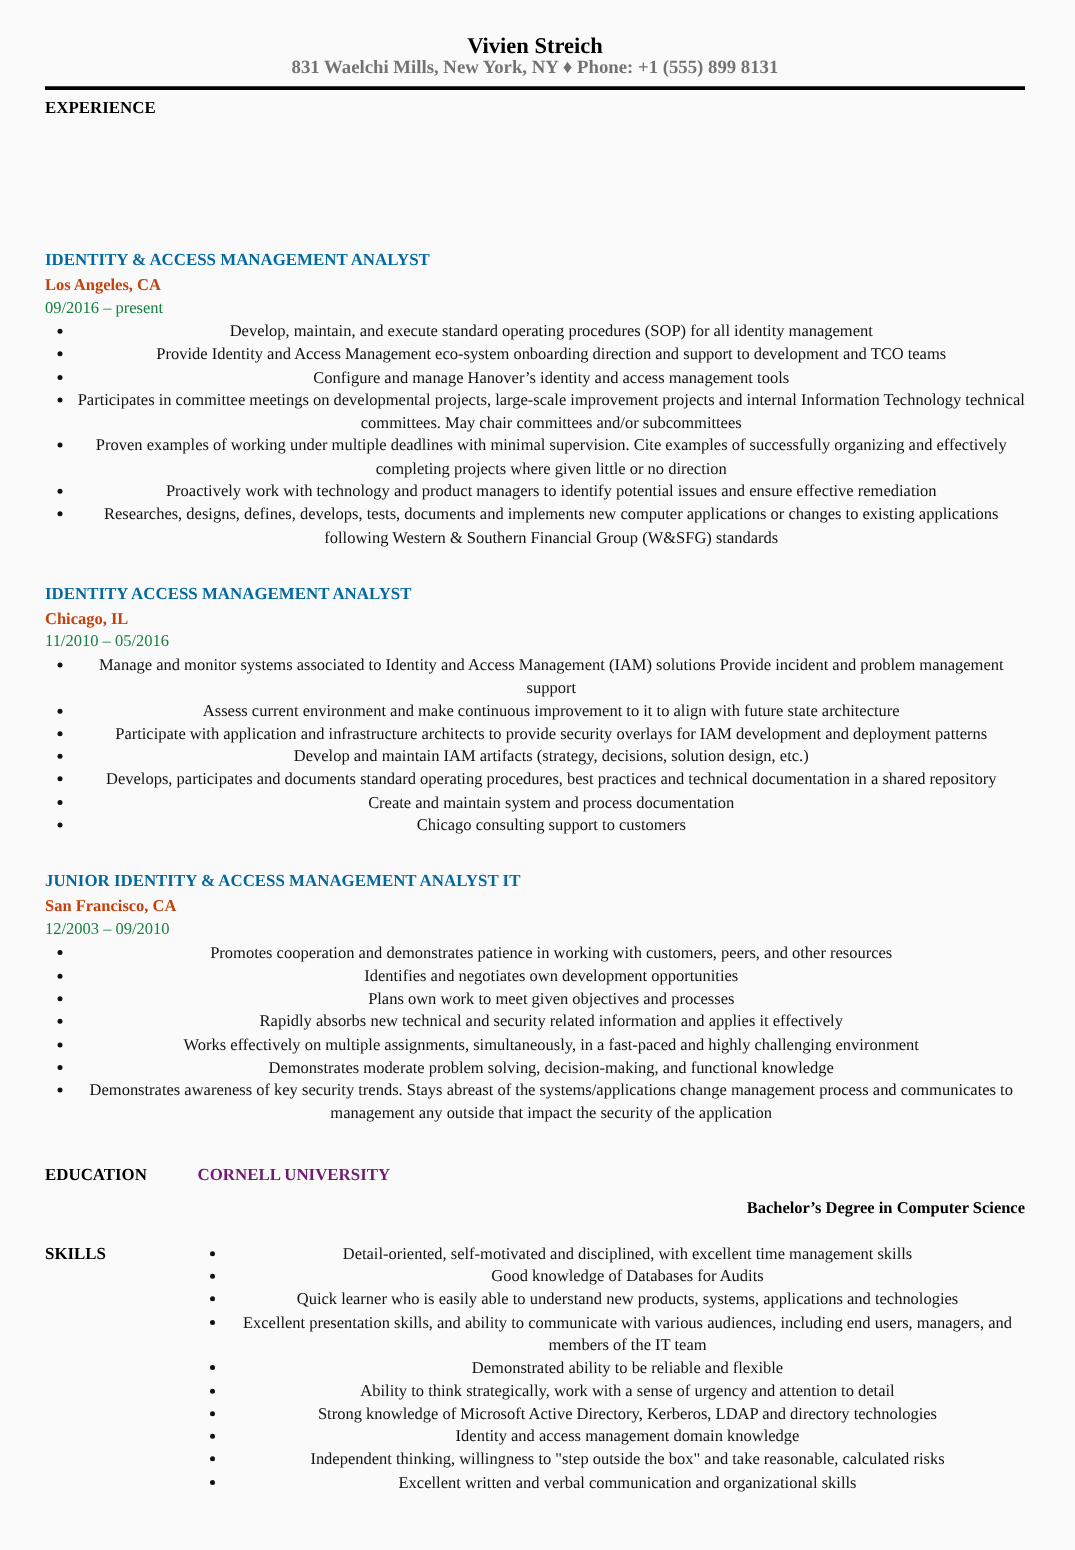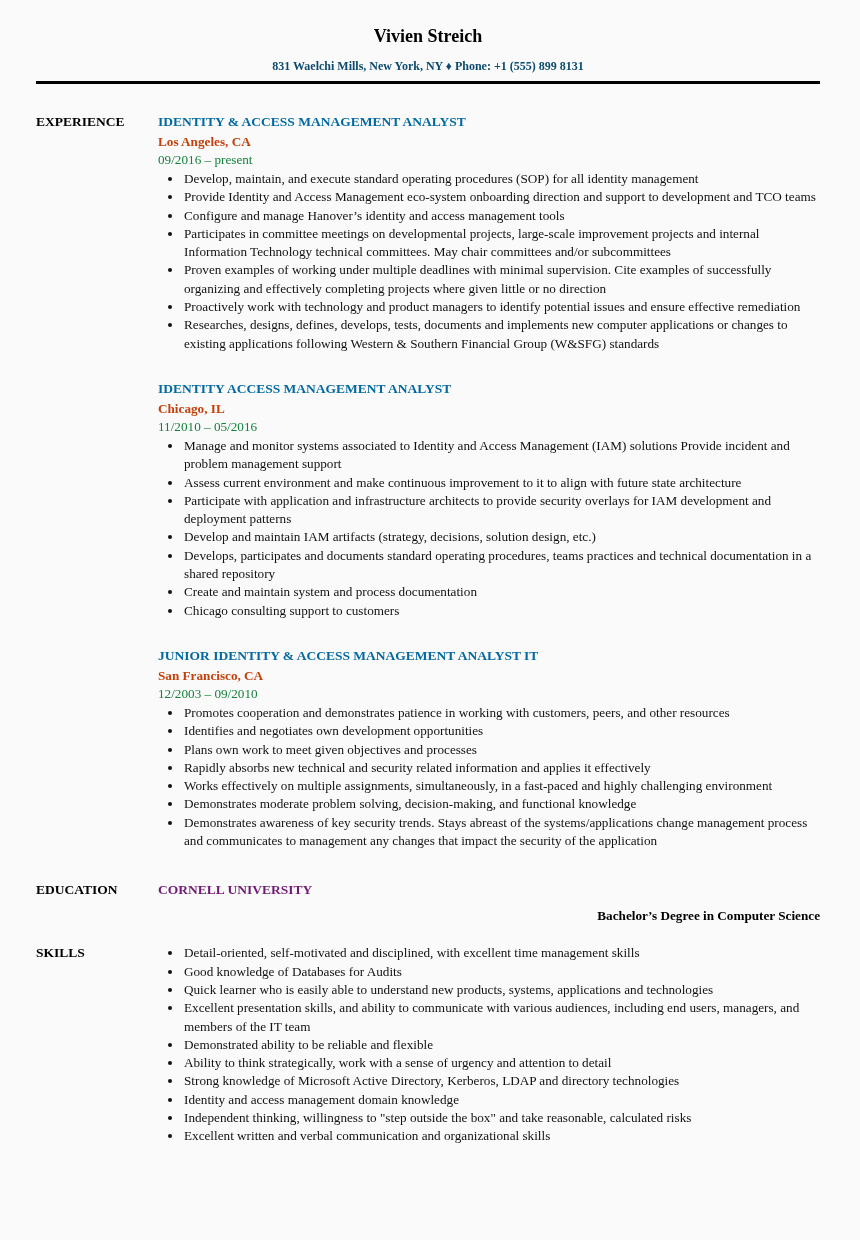--- a/index.html
+++ b/index.html
@@ -16,37 +16,36 @@
     padding: 26px 40px 0 36px;
   }
   .resume-header { text-align: center; }
   .name {
     font-size: 18px;
     font-weight: bold;
     line-height: 20px;
     color: #000;
   }
   .contact {
-    margin-top: 12px;
-    font-size: 12px;
+    font-size: 15px;
     font-weight: bold;
     line-height: 16px;
-    color: #0c4a6e;
+    color: #737373;
   }
   .divider {
     margin-top: 7px;
     height: 3px;
     background: #000;
     border: none;
   }
   .section {
     display: flex;
     align-items: flex-start;
   }
-  .section-experience { margin-top: 28px; }
+  .section-experience { margin-top: 4px; flex-direction: column; }
   .section-education { margin-top: 30px; }
   .section-skills { margin-top: 18px; }
   .section-label {
     flex: 0 0 122px;
     font-size: 13.5px;
     font-weight: bold;
     line-height: 19px;
     color: #000;
   }
   .section-body { flex: 1 1 auto; min-width: 0; }
@@ -66,20 +65,21 @@
   }
   .job-dates {
     font-size: 13.2px;
     line-height: 18px;
     color: #15803d;
   }
   ul.bullets {
     margin: 1px 0 0 0;
     padding-left: 25px;
     list-style-type: disc;
+    text-align: center;
   }
   ul.bullets li {
     font-size: 13.2px;
     line-height: 18.3px;
     padding-left: 1px;
     color: #111;
   }
   .edu-school {
     font-size: 13.5px;
     font-weight: bold;
@@ -128,38 +128,38 @@
 
       <div class="job">
         <div class="job-title">IDENTITY ACCESS MANAGEMENT ANALYST</div>
         <div class="job-location">Chicago, IL</div>
         <div class="job-dates">11/2010 – 05/2016</div>
         <ul class="bullets">
             <li>Manage and monitor systems associated to Identity and Access Management (IAM) solutions Provide incident and problem management support</li>
             <li>Assess current environment and make continuous improvement to it to align with future state architecture</li>
             <li>Participate with application and infrastructure architects to provide security overlays for IAM development and deployment patterns</li>
             <li>Develop and maintain IAM artifacts (strategy, decisions, solution design, etc.)</li>
-            <li>Develops, participates and documents standard operating procedures, teams practices and technical documentation in a shared repository</li>
+            <li>Develops, participates and documents standard operating procedures, best practices and technical documentation in a shared repository</li>
             <li>Create and maintain system and process documentation</li>
             <li>Chicago consulting support to customers</li>
           </ul>
       </div>
 
       <div class="job">
         <div class="job-title">JUNIOR IDENTITY &amp; ACCESS MANAGEMENT ANALYST IT</div>
         <div class="job-location">San Francisco, CA</div>
         <div class="job-dates">12/2003 – 09/2010</div>
         <ul class="bullets">
             <li>Promotes cooperation and demonstrates patience in working with customers, peers, and other resources</li>
             <li>Identifies and negotiates own development opportunities</li>
             <li>Plans own work to meet given objectives and processes</li>
             <li>Rapidly absorbs new technical and security related information and applies it effectively</li>
             <li>Works effectively on multiple assignments, simultaneously, in a fast-paced and highly challenging environment</li>
             <li>Demonstrates moderate problem solving, decision-making, and functional knowledge</li>
-            <li>Demonstrates awareness of key security trends. Stays abreast of the systems/applications change management process and communicates to management any changes that impact the security of the application</li>
+            <li>Demonstrates awareness of key security trends. Stays abreast of the systems/applications change management process and communicates to management any outside that impact the security of the application</li>
           </ul>
       </div>
 
     </div>
   </div>
 
   <div class="section section-education">
     <div class="section-label">EDUCATION</div>
     <div class="section-body">
       <div class="edu-school">CORNELL UNIVERSITY</div>

